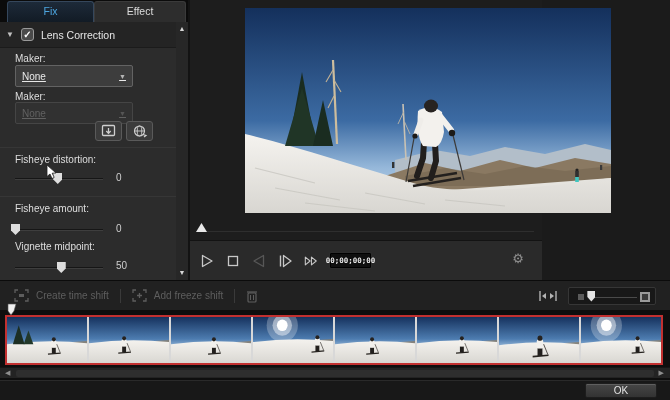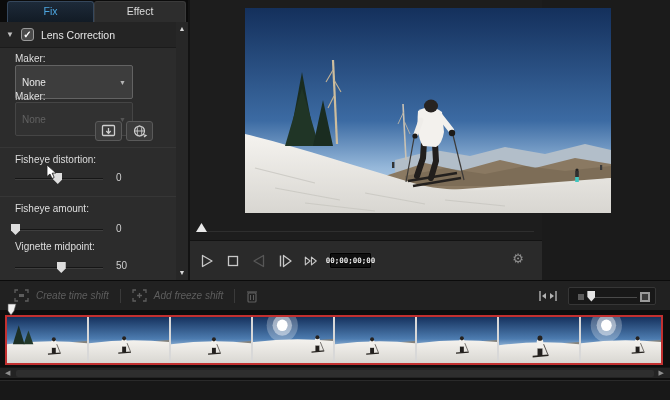--- a/index.html
+++ b/index.html
@@ -17,21 +17,21 @@
   .tabs { position:absolute; left:0; top:0; width:100%; height:22px; background:#0b0b0b; display:flex; padding-left:7px; align-items:flex-end; }
   .tab { height:21px; line-height:19px; text-align:center; font-size:10.5px; border-radius:3px 3px 0 0; border:1px solid #3a3a3a; border-bottom:none; cursor:pointer; }
   .tab-fix { width:87px; background:linear-gradient(#1d2a39,#121b25); border-color:#35475c; color:#4da6e0; }
   .tab-effect { width:92px; background:#2d2d2d; color:#dcdcdc; }
   .sec-header { position:absolute; left:0; top:22px; width:100%; height:26px; background:#242424; border-bottom:1px solid #1b1b1b; display:flex; align-items:center; gap:7px; padding-left:6px; }
   .expand { font-size:8px; color:#c0c0c0; }
   .checkbox { width:13px; height:13px; background:#4a4a4a; border:1px solid #9a9a9a; border-radius:3px; display:flex; align-items:center; justify-content:center; }
   .checkbox .check { color:#fff; font-size:10px; line-height:10px; font-weight:bold; }
   .sec-title { font-size:10.5px; color:#e6e6e6; }
   .lbl { position:absolute; left:15px; font-size:10px; color:#dedede; }
-  .dropdown { position:absolute; left:15px; width:118px; height:18px; background:#3d3d3d; border:1px solid #636363; border-radius:2px; display:flex; align-items:center; justify-content:space-between; padding:16px 6px; font-size:10px; color:#e8e8e8; cursor:pointer; }
+  .dropdown { position:absolute; left:15px; width:118px; height:18px; background:#3d3d3d; border:1px solid #636363; border-radius:2px; display:flex; align-items:center; justify-content:space-between; padding:10px 6px; font-size:10px; color:#e8e8e8; cursor:pointer;text-decoration:underline; }
   .dropdown .dd-arrow { font-size:7px; color:#b5b5b5; }
   .dropdown.disabled { background:#313131; border-color:#454545; color:#616161; cursor:default; }
   .dropdown.disabled .dd-arrow { color:#555; }
   .icon-btn { position:absolute; width:27px; height:20px; background:#3b3b3b; border:1px solid #5a5a5a; border-radius:3px; display:flex; align-items:center; justify-content:center; cursor:pointer; }
   .divider { position:absolute; left:0; width:176px; height:1px; background:#1e1e1e; border-bottom:1px solid #363636; }
   .track { position:absolute; height:2px; background:#161616; border-bottom:1px solid #3e3e3e; }
   .thumbp { position:absolute; top:-5px; width:9px; height:11px; background:#dedede; clip-path:polygon(0 0,100% 0,100% 58%,50% 100%,0 58%); cursor:pointer; }
   .sval { position:absolute; font-size:10px; color:#cfcfcf; left:116px; }
   .vscroll { position:absolute; right:0; top:22px; bottom:0; width:12px; background:#272727; }
   .vscroll .sa { position:absolute; left:0; width:12px; text-align:center; font-size:7px; color:#d8d8d8; cursor:pointer; }
@@ -41,21 +41,21 @@
   .video svg { display:block; width:100%; height:100%; }
   .seek-line { position:absolute; left:6px; right:8px; top:231px; height:1px; background:#0f0f0f; border-bottom:1px solid #2e2e2e; }
   .seek-thumb { position:absolute; left:6px; top:223px; width:11px; height:9px; background:#e8e8e8; clip-path:polygon(50% 0,100% 100%,0 100%); cursor:pointer; }
   .transport { position:absolute; left:0; right:0; top:240px; height:40px; background:#2a2a2a; border-top:1px solid #131313; display:flex; align-items:center; padding-left:10px; gap:12px; }
   .tbtn { width:14px; height:14px; display:flex; align-items:center; justify-content:center; cursor:pointer; }
   .tbtn.dim { cursor:default; }
   .timecode { width:41px; height:15px; background:#0f0f0f; border:1px solid #000; box-shadow:inset 0 0 0 1px #2a2a2a00, 0 0 0 1px #3a3a3a33; border-radius:1px; color:#ececec; font-family:"DejaVu Sans Mono", monospace; font-size:7.5px; font-weight:bold; display:flex; align-items:center; justify-content:center; letter-spacing:0; }
   .gear { position:absolute; right:18px; top:252px; font-size:13px; color:#8e8e8e; cursor:pointer; line-height:13px; }
   
   .toolbar { position:absolute; left:0; top:280px; width:670px; height:30px; background:#212121; border-top:1px solid #0b0b0b; display:flex; align-items:center; padding:0 14px; gap:11px; }
-  .tool-btn { display:flex; align-items:center; gap:7px; color:#5e5e5e; font-size:10px; cursor:default;font-style:italic; }
+  .tool-btn { display:flex; align-items:center; gap:7px; color:#5e5e5e; font-size:10px; cursor:default; }
   .tool-sep { width:1px; height:14px; background:#3a3a3a; }
   .spacer { flex:1; }
   .zoom-group { width:88px; height:18px; background:#181818; border:1px solid #363636; border-radius:2px; position:relative; display:flex; align-items:center; }
   .zoom-out { position:absolute; left:9px; top:6px; width:6px; height:6px; background:#5a5a5a; }
   .zoom-track { position:absolute; left:22px; right:18px; top:9px; height:1px; background:#4a4a4a; }
   .zoom-thumb { position:absolute; top:3px; width:8px; height:11px; background:#e4e4e4; clip-path:polygon(0 0,100% 0,100% 58%,50% 100%,0 58%); cursor:pointer; }
   .zoom-in { position:absolute; right:5px; top:4px; width:10px; height:10px; border:2px solid #9a9a9a; background:#3a3a3a; }
   
   .filmstrip { position:absolute; left:0; top:310px; width:670px; height:70px; background:#0e0e0e; }
   .playhead { position:absolute; left:6px; top:-8px; z-index:3; cursor:pointer; }
@@ -441,15 +441,16 @@
         </div>
       </div>
     <div class="hscroll">
       <span class="sa" style="left:5px">◀</span>
       <div class="bar"></div>
       <span class="sa" style="right:6px">▶</span>
     </div>
   </div>
 
   <div class="bottom-bar">
+    <div class="btn ok">OK</div>
   </div>
 
 </div>
 
 </body></html>

